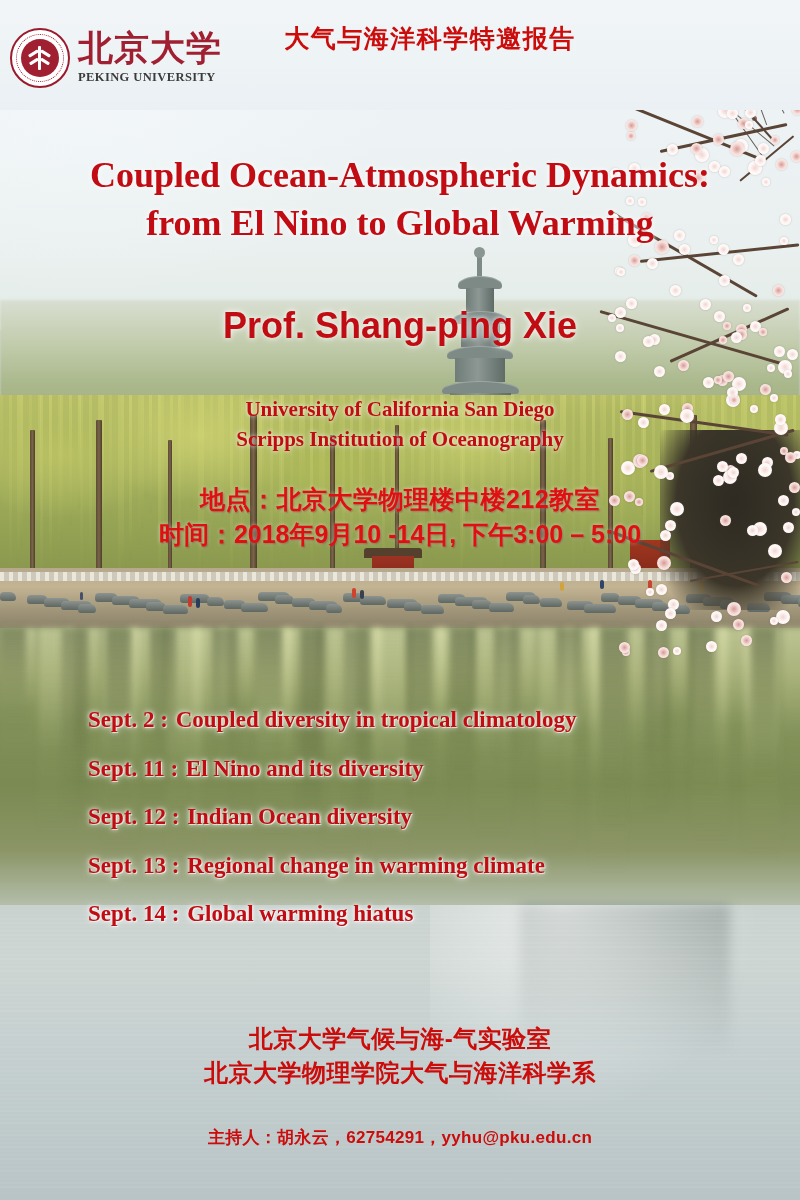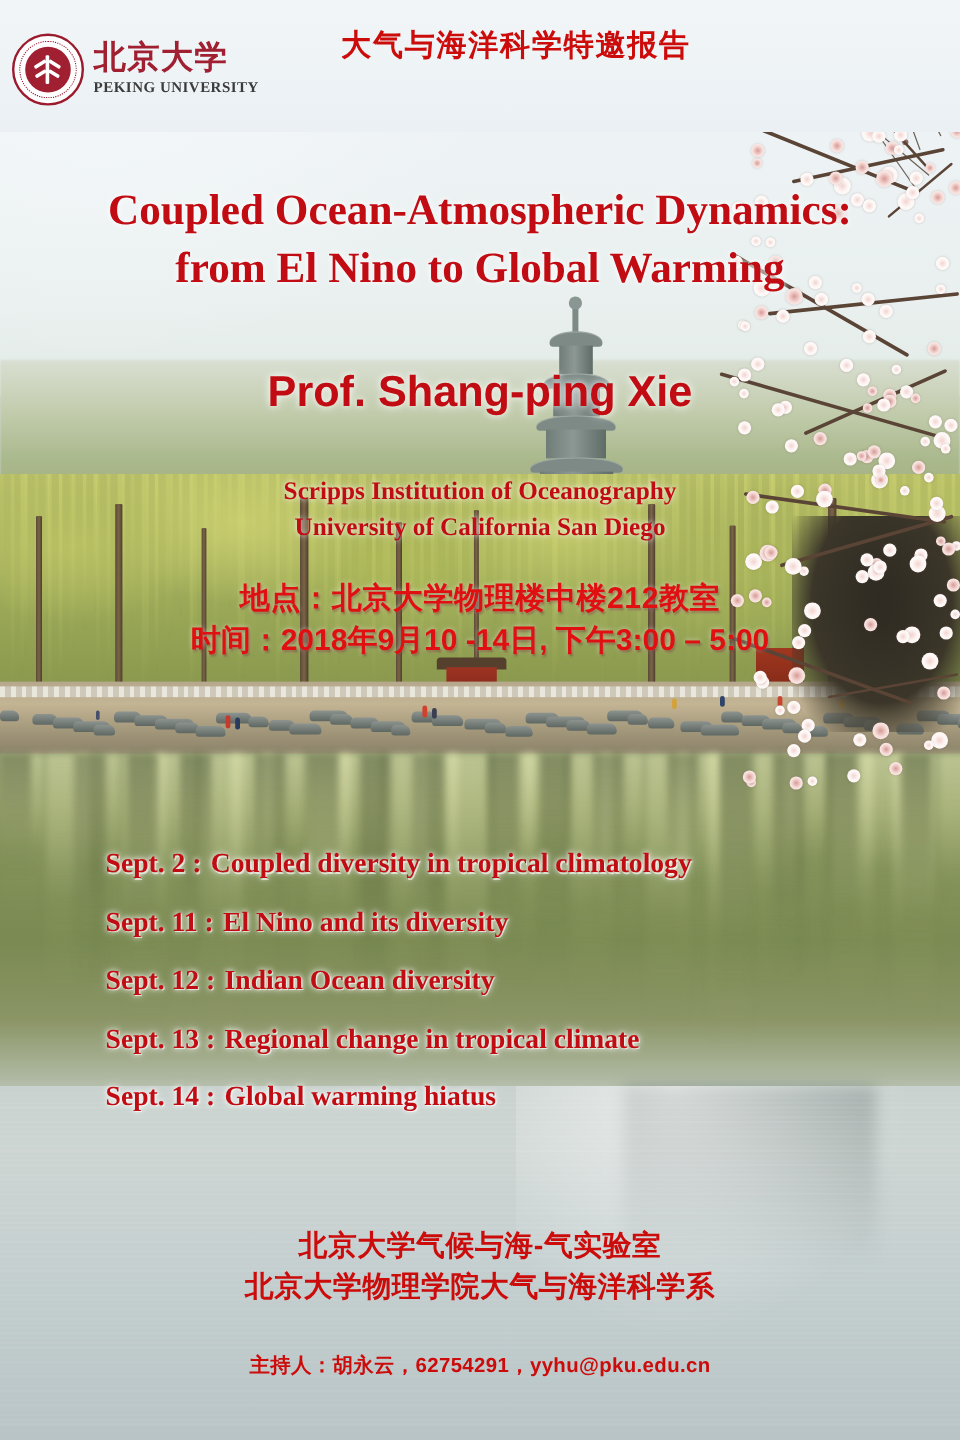--- a/index.html
+++ b/index.html
@@ -184,21 +184,21 @@
   .seal-core{
     position:absolute;inset:9px;border-radius:50%;background:#a01f31;
   }
   .seal-mark{
     position:absolute;left:50%;top:50%;transform:translate(-50%,-50%);
     width:26px;height:24px;
   }
   .seal-mark i{position:absolute;background:#fff;border-radius:1px;}
   .pku-cn{
     font-family:"Liberation Serif", serif;
-    color:#a01f31;font-weight:700;font-size:27px;letter-spacing:1px;
+    color:#a01f31;font-weight:700;font-size:35px;letter-spacing:1px;
     line-height:1;white-space:nowrap;
   }
   .pku-en{
     font-family:"Liberation Serif", serif;
     color:#3b3b3b;font-weight:700;font-size:12.5px;letter-spacing:.4px;
     white-space:nowrap;margin-top:4px;
   }
   .header-title{
     position:absolute;left:230px;top:24px;width:400px;text-align:center;
   }
@@ -844,34 +844,34 @@
   <div class="content">
 
     <div class="main-title">
       <div>Coupled Ocean-Atmospheric Dynamics:</div>
       <div>from El Nino to Global Warming</div>
     </div>
 
     <div class="speaker">Prof. Shang-ping Xie</div>
 
     <div class="affil">
+      <div>University of California San Diego</div>
       <div>Scripps Institution of Oceanography</div>
-      <div>University of California San Diego</div>
     </div>
 
     <div class="venue">
       <div>地点：北京大学物理楼中楼212教室</div>
       <div class="ln2">时间：2018年9月10 -14日, 下午3:00 – 5:00</div>
     </div>
 
     <div class="schedule" id="schedule-list">
         <div class="sched-row"><span class="d">Sept. 2 :</span><span> Coupled diversity in tropical climatology</span></div>
         <div class="sched-row"><span class="d">Sept. 11 :</span><span> El Nino and its diversity</span></div>
         <div class="sched-row"><span class="d">Sept. 12 :</span><span> Indian Ocean diversity</span></div>
-        <div class="sched-row"><span class="d">Sept. 13 :</span><span> Regional change in tropical climate</span></div>
+        <div class="sched-row"><span class="d">Sept. 13 :</span><span> Regional change in warming climate</span></div>
         <div class="sched-row"><span class="d">Sept. 14 :</span><span> Global warming hiatus</span></div>
       </div>
 
     <div class="org">
       <div>北京大学气候与海-气实验室</div>
       <div>北京大学物理学院大气与海洋科学系</div>
     </div>
 
     <div class="contact">主持人：胡永云，62754291，yyhu@pku.edu.cn</div>
   </div>

